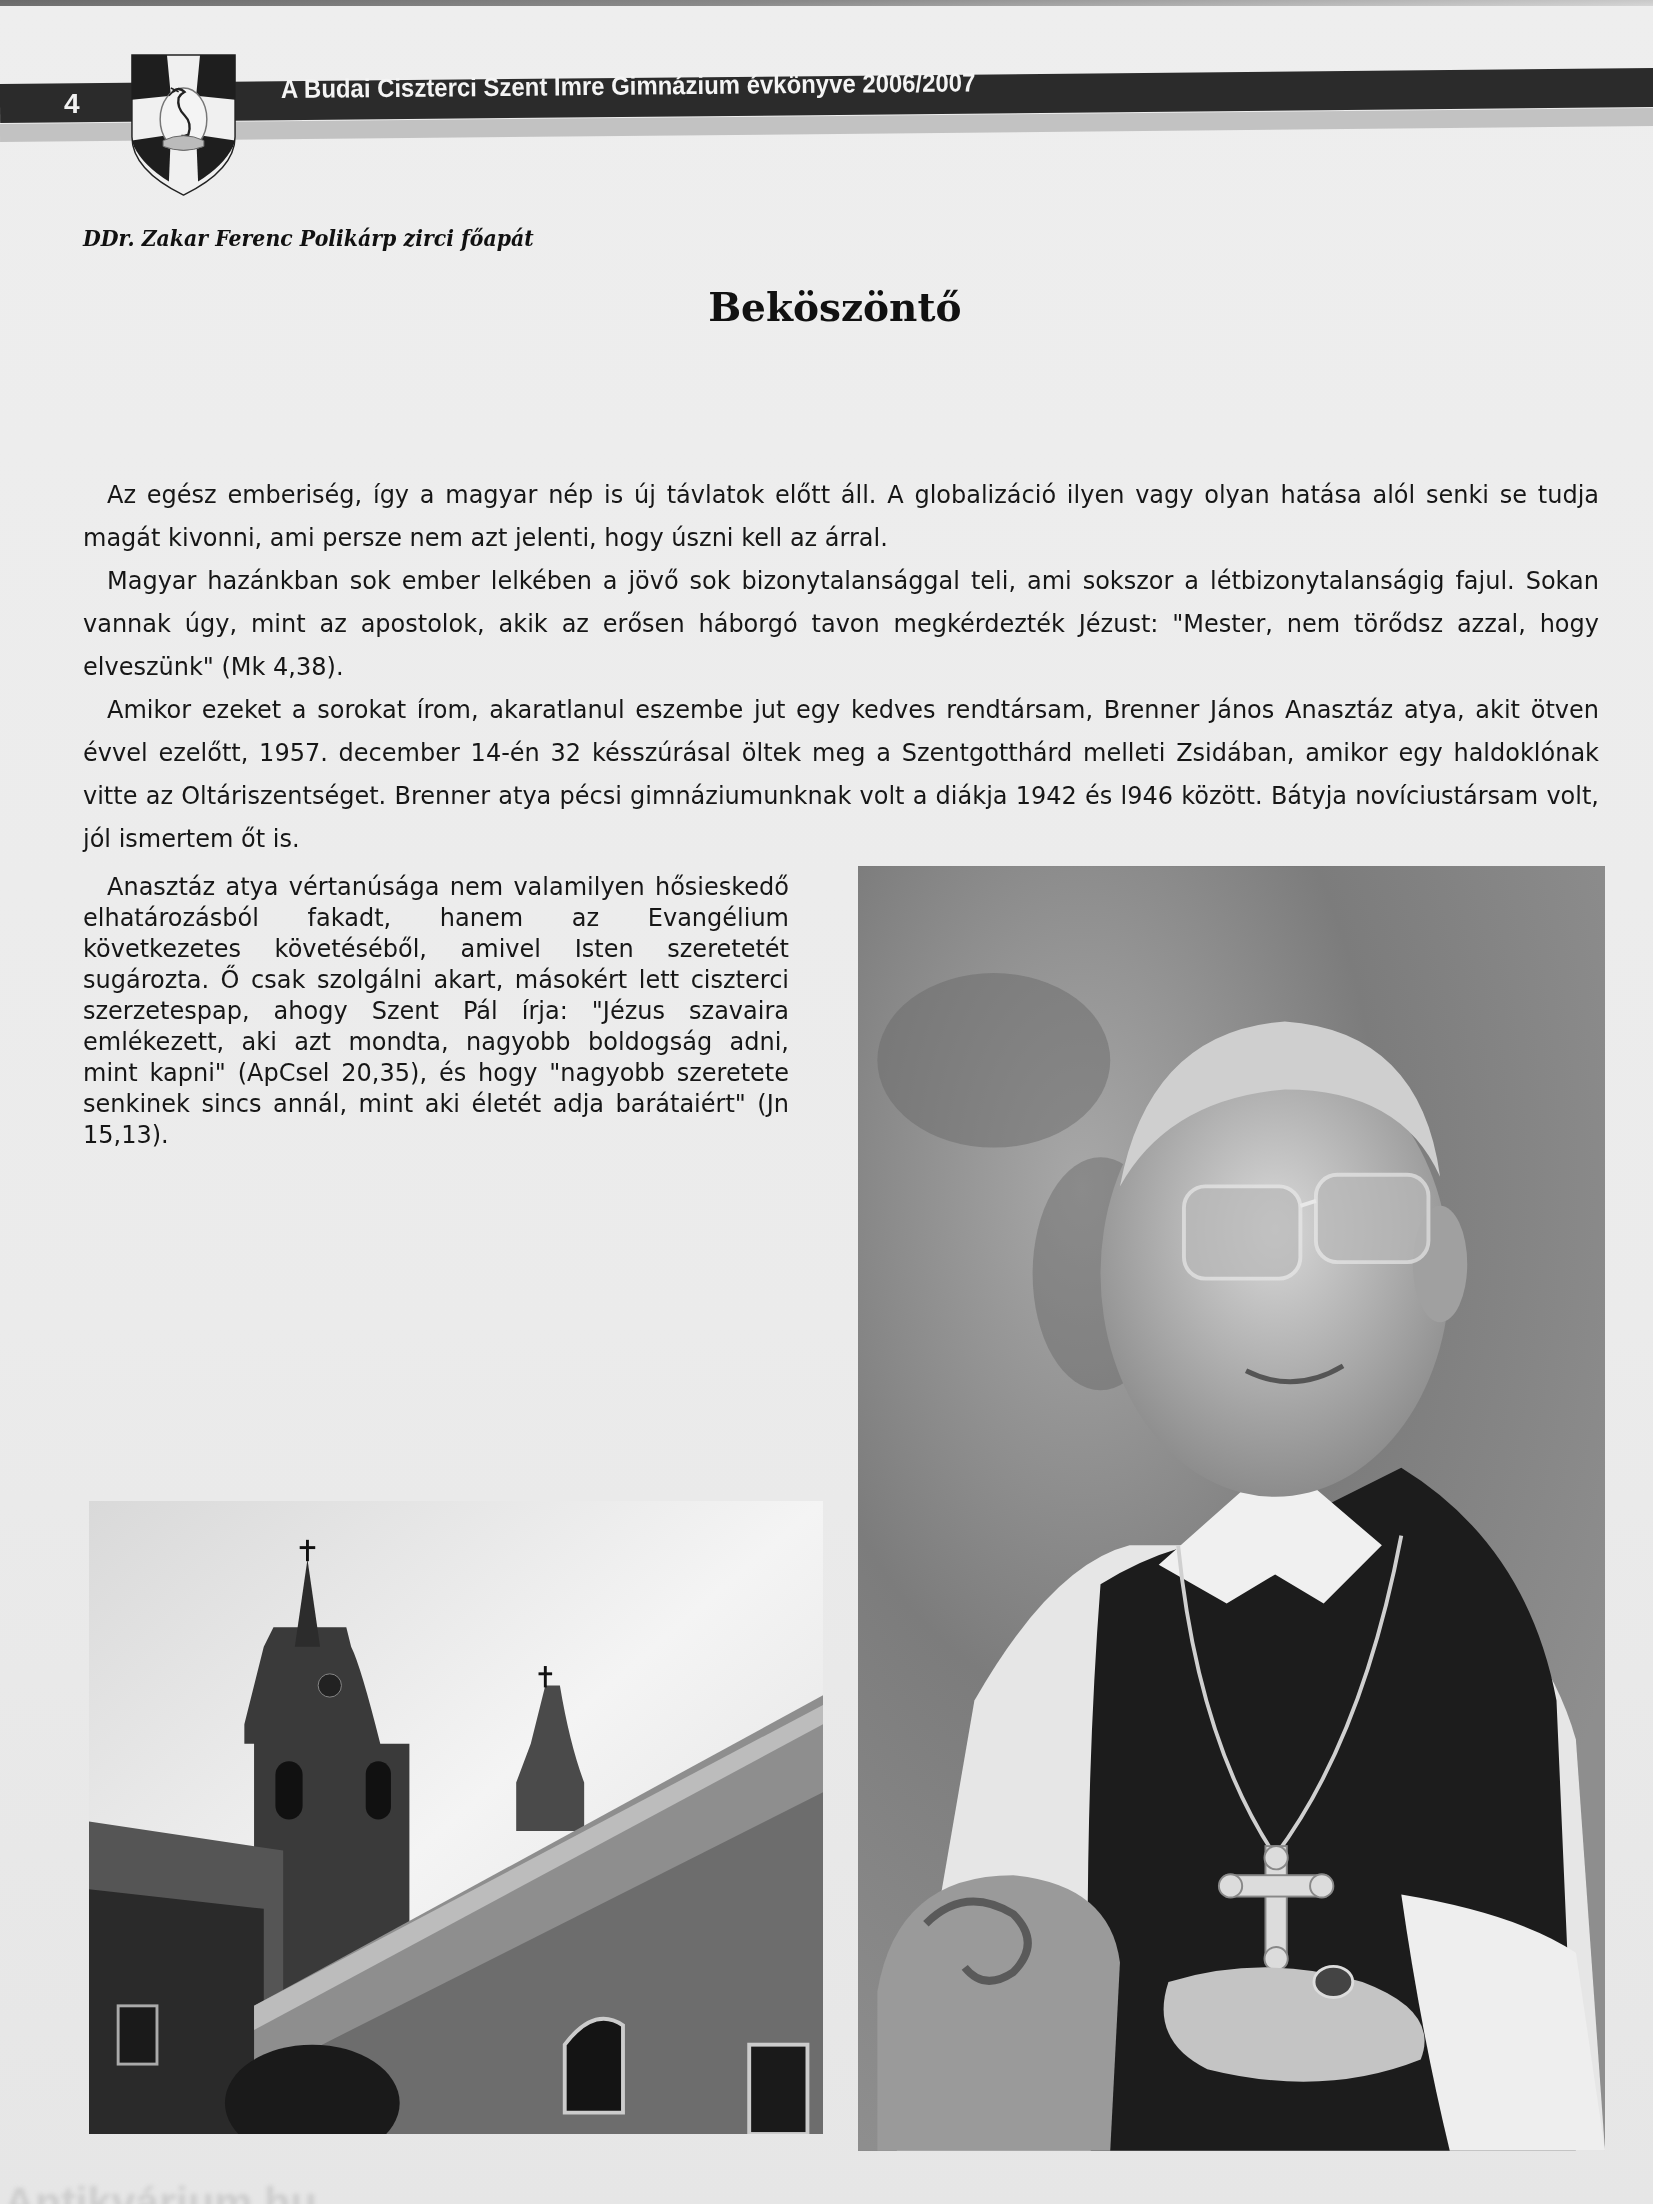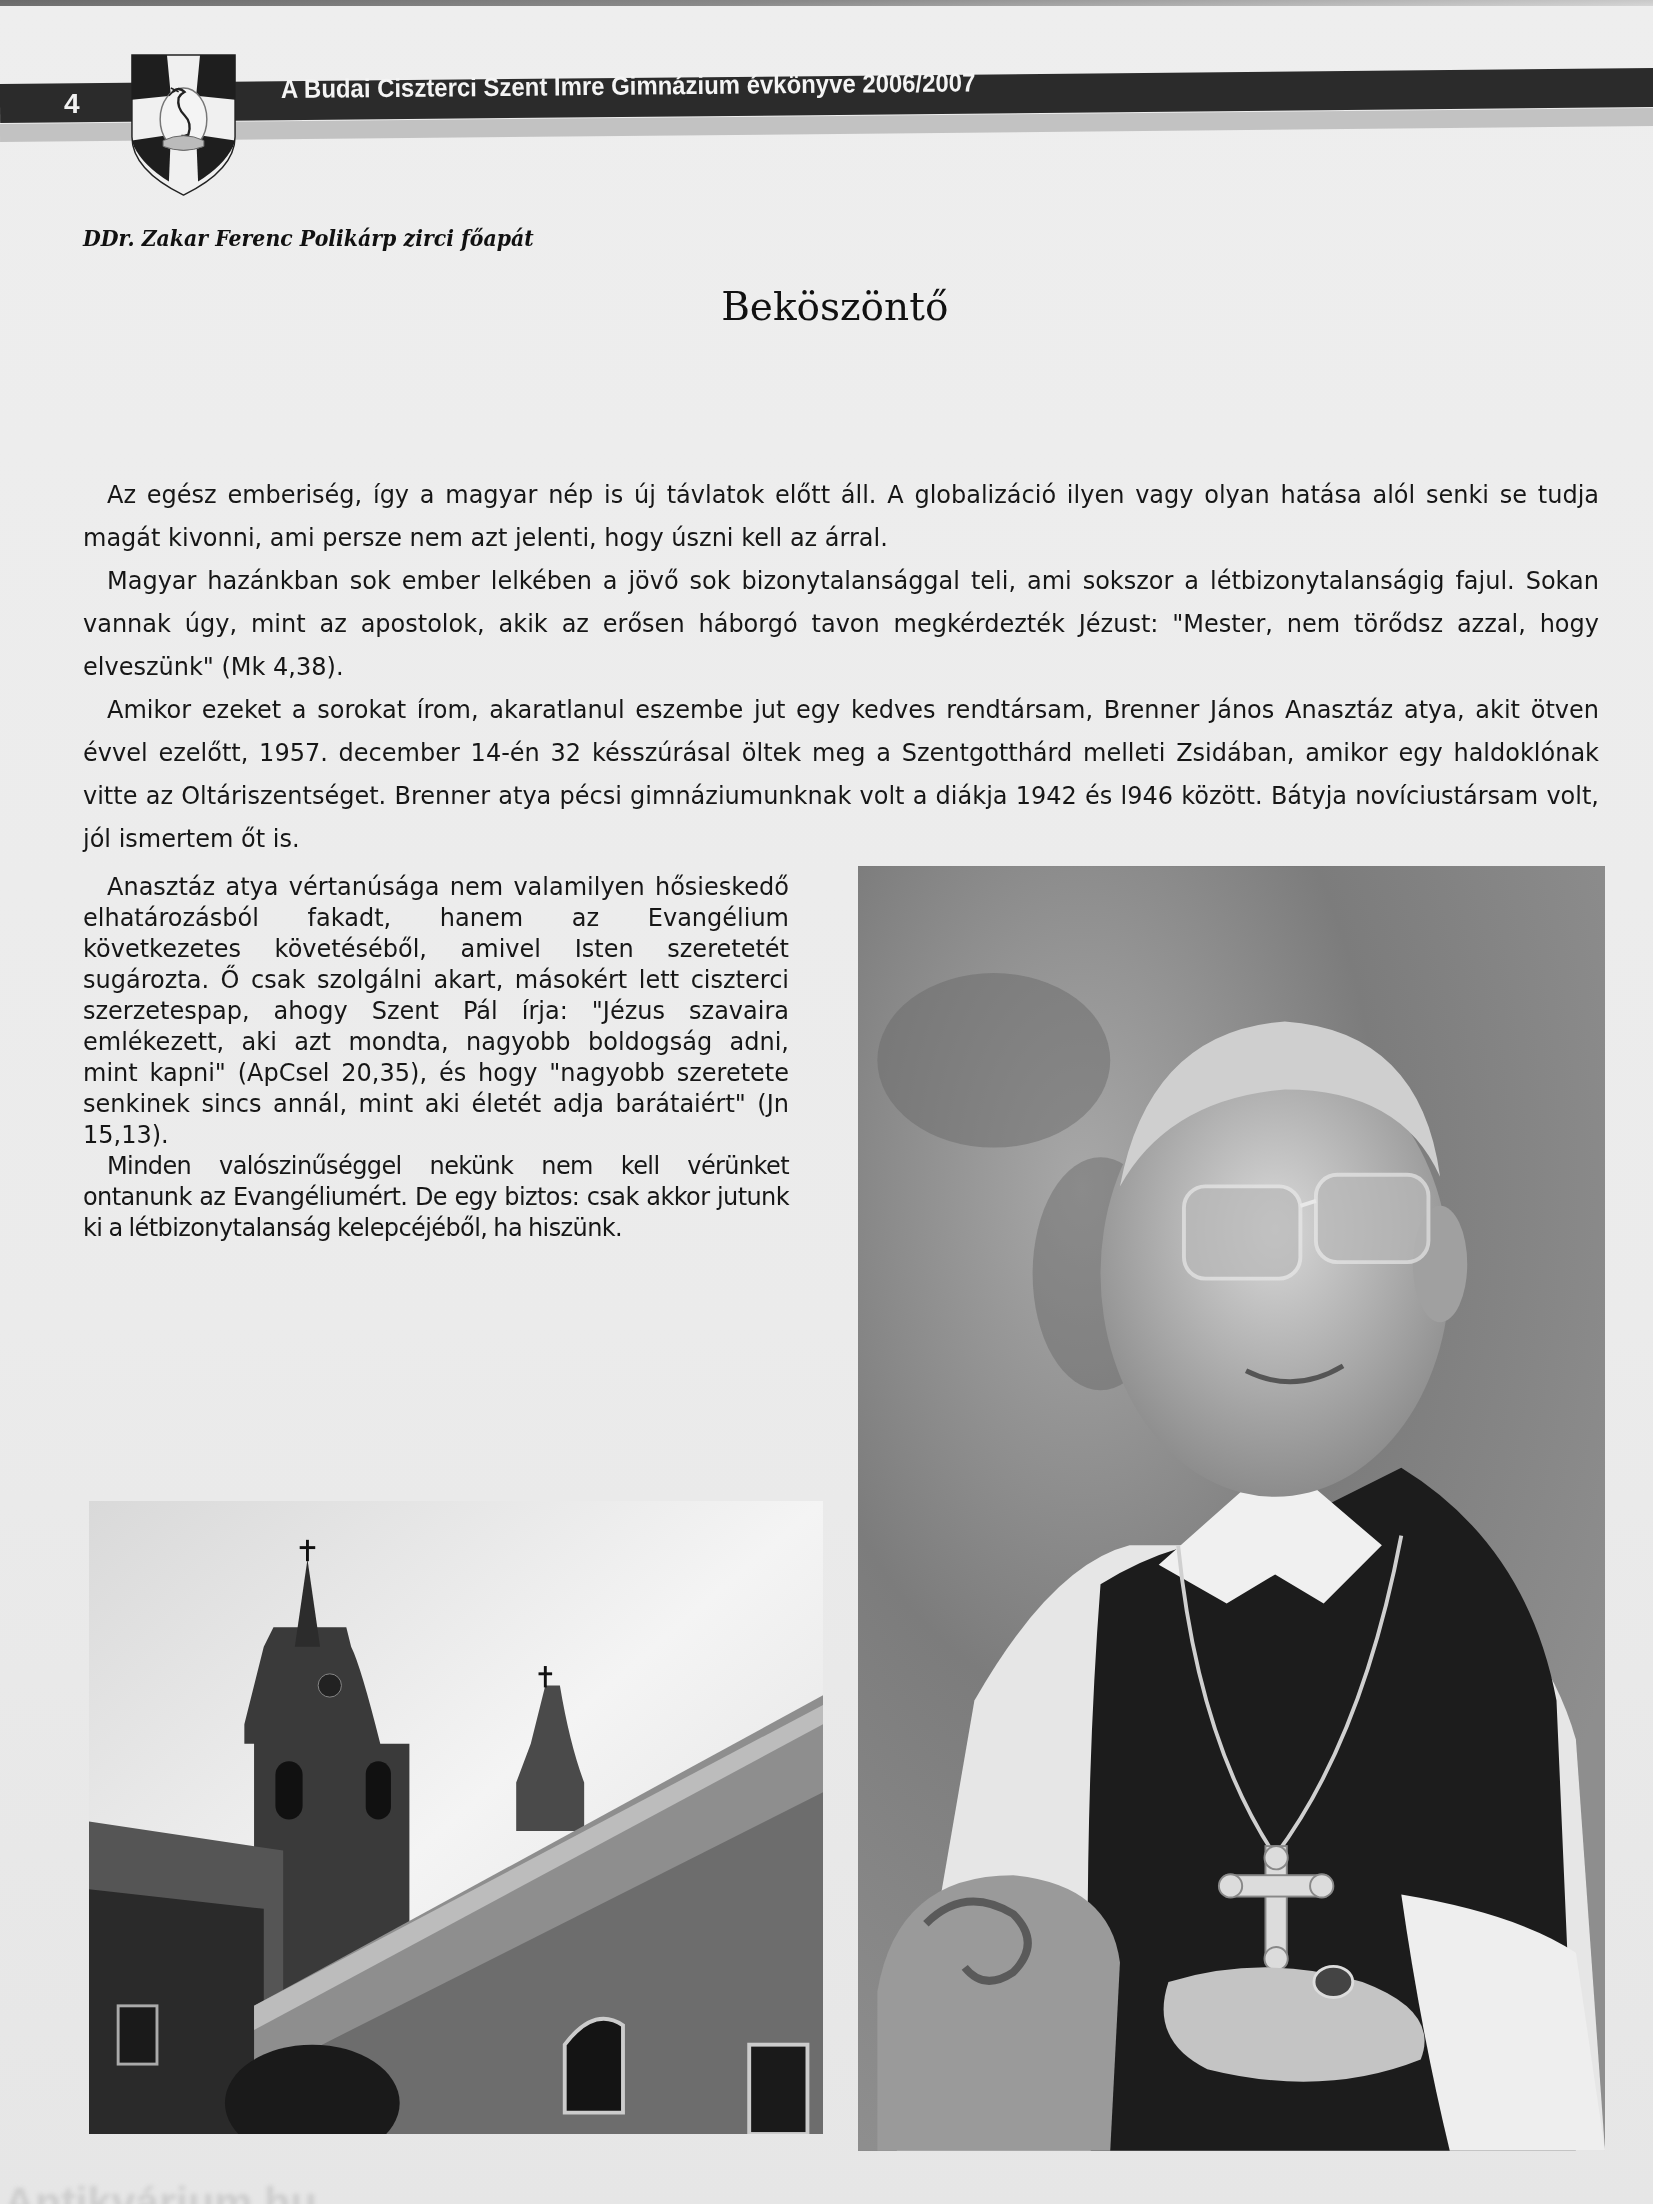--- a/index.html
+++ b/index.html
@@ -46,21 +46,21 @@
   }
   
   .byline {
     position: absolute; left: 83px; top: 219px;
     font-family: "DejaVu Serif", serif; font-style: italic; font-weight: bold;
     font-size: 22px; color: #111; transform: scaleX(0.93); transform-origin: 0 50%;
     white-space: nowrap;
   }
   .title {
     position: absolute; left: 0; width: 1654px; top: 278px; text-align: center;
-    font-family: "DejaVu Serif", serif; font-weight: normal; font-size: 39px;
+    font-family: "DejaVu Serif", serif; font-weight: bold; font-size: 39px;
     color: #111; padding-left: 0px;
   }
   .title span { display: inline-block; transform: translateX(7.8px); }
   
   .body-full {
     position: absolute; left: 83px; top: 468px; width: 1516px;
     font-family: "DejaVu Sans", sans-serif; font-size: 24px; line-height: 43px;
     text-align: justify; color: #161616;
   }
   .body-full p, .body-col p { margin: 0; text-indent: 24px; }
@@ -116,21 +116,20 @@
   <div class="title"><span>Beköszöntő</span></div>
 
   <div class="body-full">
     <p>Az egész emberiség, így a magyar nép is új távlatok előtt áll. A globalizáció ilyen vagy olyan hatása alól senki se tudja magát kivonni, ami persze nem azt jelenti, hogy úszni kell az árral.</p>
     <p>Magyar hazánkban sok ember lelkében a jövő sok bizonytalansággal teli, ami sokszor a létbizonytalanságig fajul. Sokan vannak úgy, mint az apostolok, akik az erősen háborgó tavon megkérdezték Jézust: "Mester, nem törődsz azzal, hogy elveszünk" (Mk 4,38).</p>
     <p>Amikor ezeket a sorokat írom, akaratlanul eszembe jut egy kedves rendtársam, Brenner János Anasztáz atya, akit ötven évvel ezelőtt, 1957. december 14-én 32 késszúrásal öltek meg a Szentgotthárd melleti Zsidában, amikor egy haldokló­nak vitte az Oltáriszentséget. Brenner atya pécsi gimnáziumunknak volt a diákja 1942 és l946 között. Bátyja noví­ciustársam volt, jól ismertem őt is.</p>
   </div>
 
   <div class="body-col">
     <p>Anasztáz atya vértanúsága nem valamilyen hősieskedő elhatározásból fakadt, hanem az Evangélium következetes követéséből, amivel Isten szeretetét sugározta. Ő csak szolgálni akart, másokért lett ciszterci szerzetespap, ahogy Szent Pál írja: "Jézus szavaira emlékezett, aki azt mondta, nagyobb boldogság adni, mint kapni" (ApCsel 20,35), és hogy "nagyobb szeretete senkinek sincs annál, mint aki életét adja ba­rátaiért" (Jn 15,13).</p>
-    <p class="cond">Minden valószinűséggel nekünk  nem kell vérünket ontanunk az Evangéliumért. De egy biztos: csak akkor jutunk ki a létbizonytalanság kelepcéjéből, ha hiszünk.</p>
   </div>
 
   <div class="photo photo-portrait">
     <svg width="747" height="1285" viewBox="0 0 770 1324">
       <defs>
         <radialGradient id="bgp" cx="0.3" cy="0.25" r="0.8">
           <stop offset="0" stop-color="#a8a8a8"></stop>
           <stop offset="0.5" stop-color="#7c7c7c"></stop>
           <stop offset="1" stop-color="#8e8e8e"></stop>
         </radialGradient>

